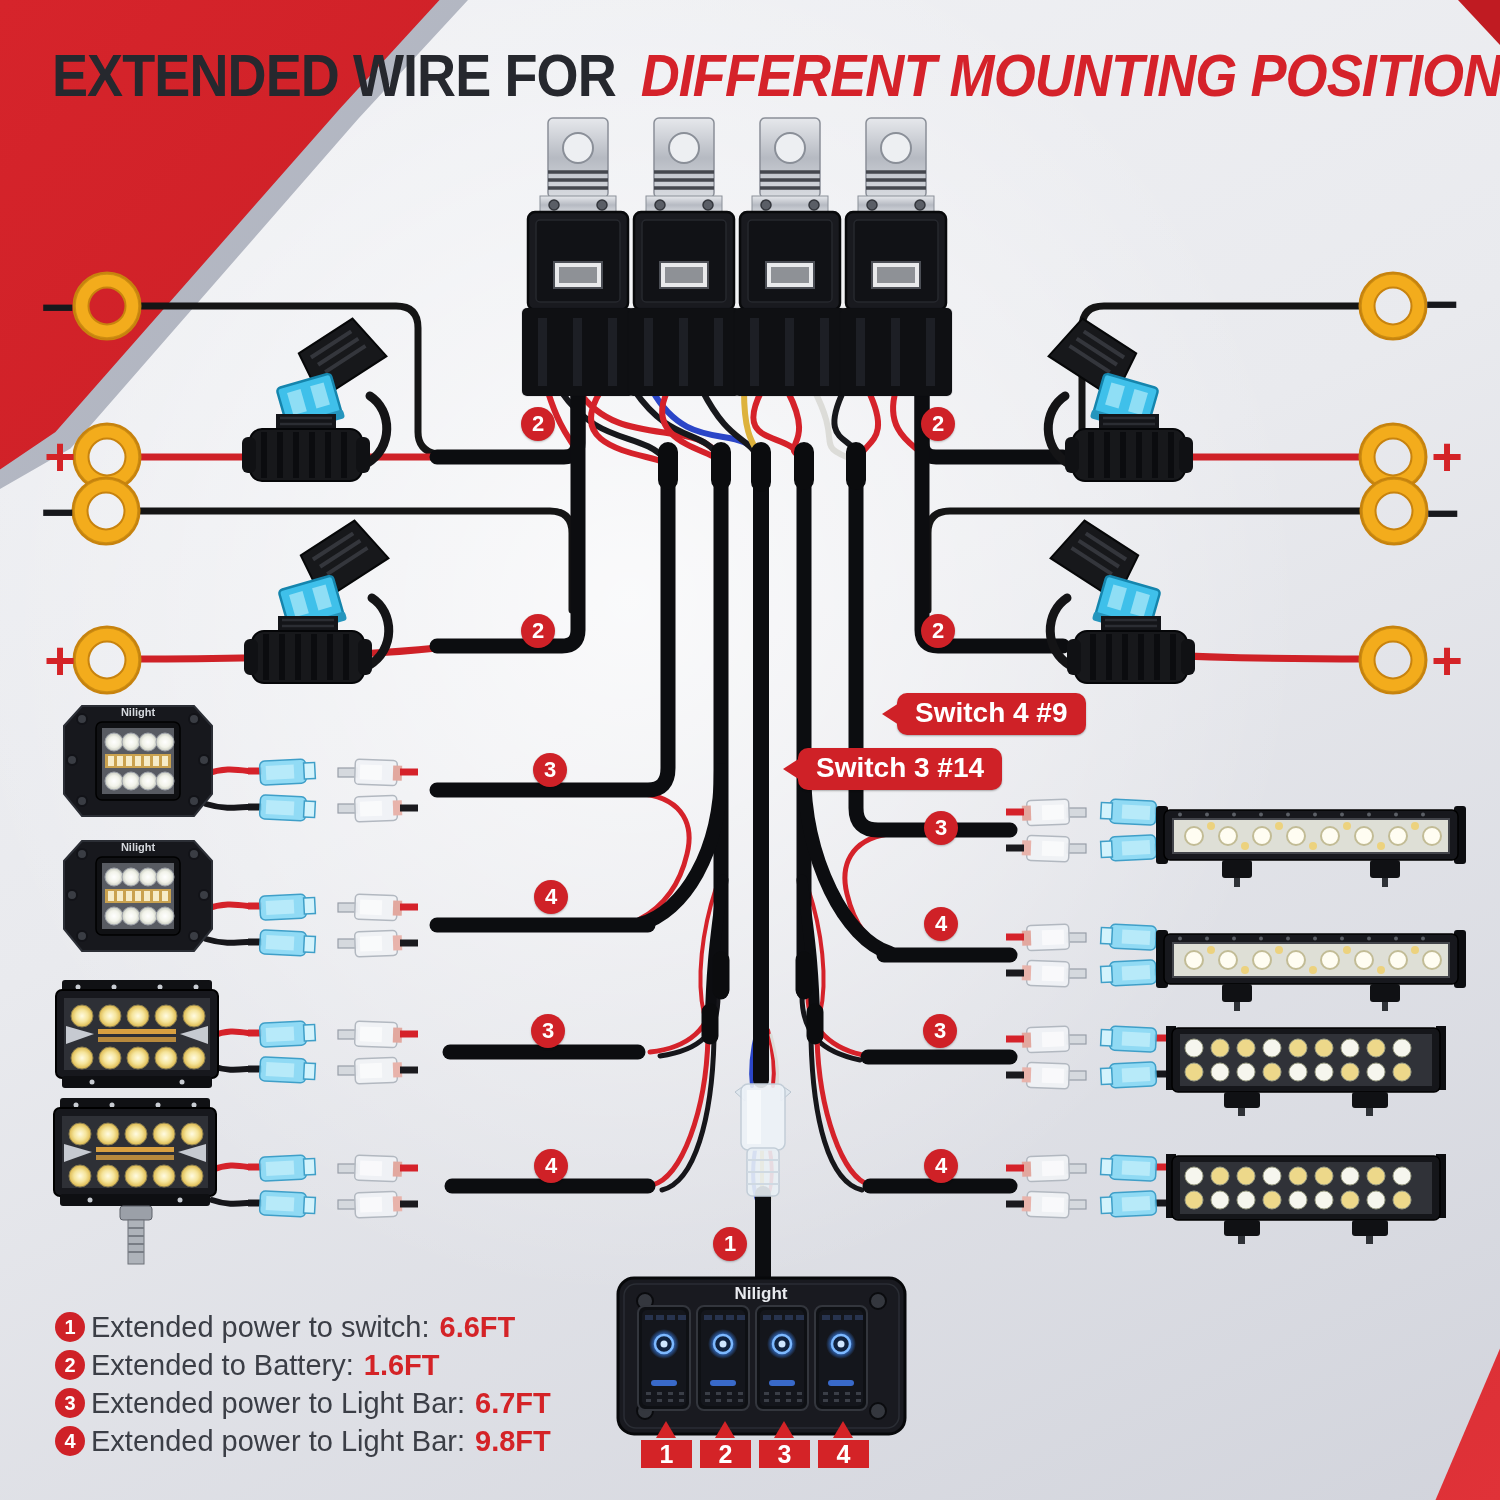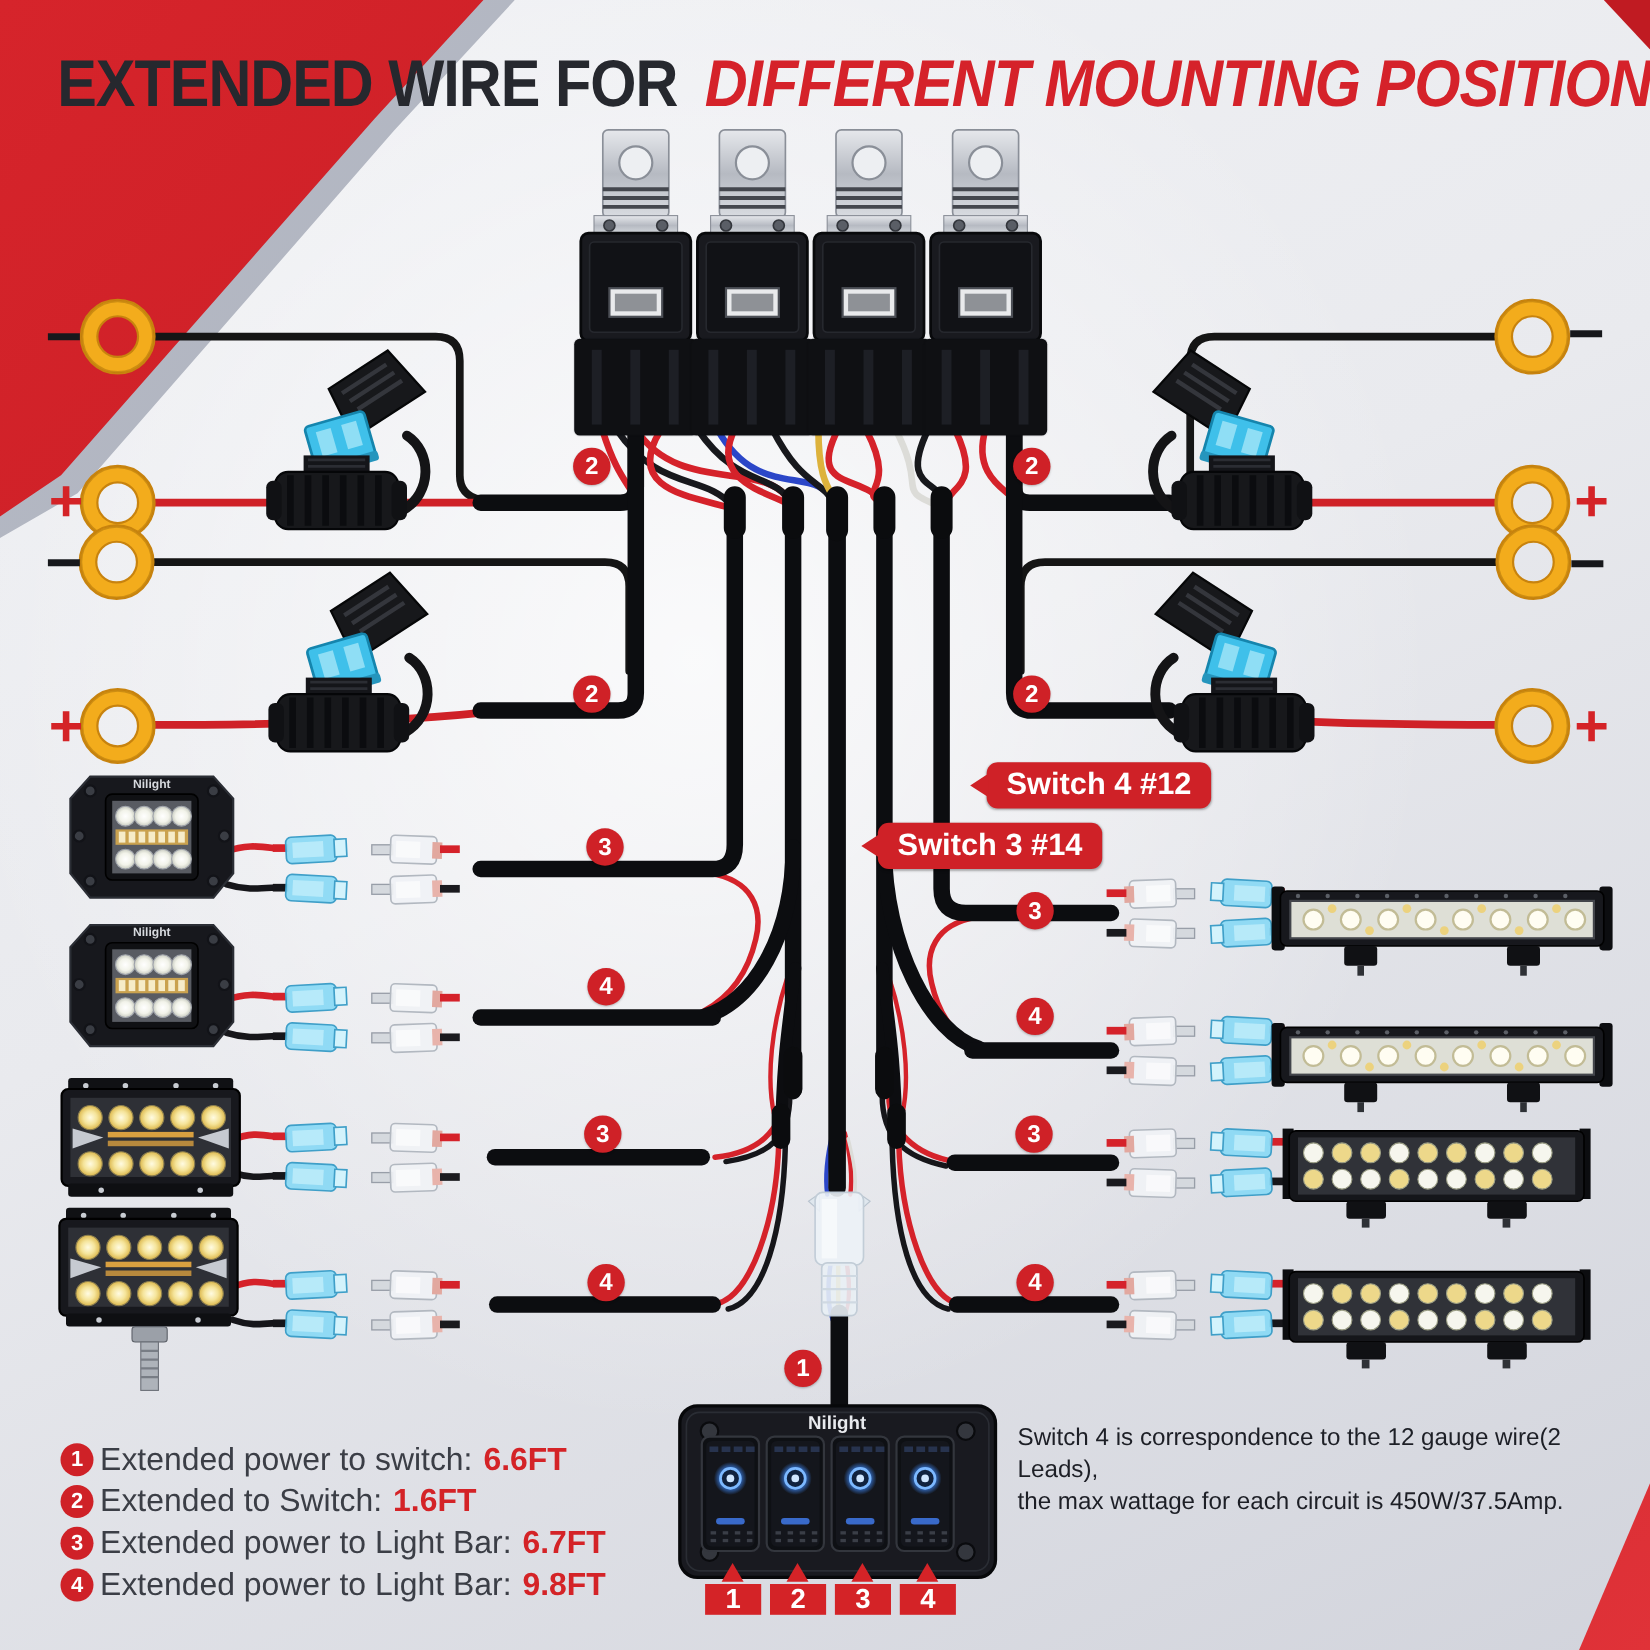--- a/index.html
+++ b/index.html
@@ -488,55 +488,51 @@
   <div class="co" style="left:533px;top:753px;">3</div>
   <div class="co" style="left:924px;top:811px;">3</div>
   <div class="co" style="left:531px;top:1014px;">3</div>
   <div class="co" style="left:923px;top:1014px;">3</div>
   <div class="co" style="left:534px;top:880px;">4</div>
   <div class="co" style="left:924px;top:907px;">4</div>
   <div class="co" style="left:534px;top:1149px;">4</div>
   <div class="co" style="left:924px;top:1149px;">4</div>
   <div class="co" style="left:713px;top:1227px;">1</div>
 
-  <div class="red-tag" style="left:897px;top:693px;">Switch 4 #12</div>
+  <div class="red-tag" style="left:897px;top:693px;">Switch 4 #9</div>
   <div class="red-tag" style="left:798px;top:748px;">Switch 3 #14</div>
 
   <div class="tri" style="left:656px;"></div>
   <div class="tri" style="left:715px;"></div>
   <div class="tri" style="left:774px;"></div>
   <div class="tri" style="left:833px;"></div>
   <div class="numbox" style="left:641px;">1</div>
   <div class="numbox" style="left:700px;">2</div>
   <div class="numbox" style="left:759px;">3</div>
   <div class="numbox" style="left:818px;">4</div>
 
   <div class="legend">
     <div class="legend-row">
       <span class="lc">1</span>
       <span class="legend-label">Extended power to switch:</span>
       <span class="legend-value">6.6FT</span>
     </div>
     <div class="legend-row">
       <span class="lc">2</span>
-      <span class="legend-label">Extended to Switch:</span>
+      <span class="legend-label">Extended to Battery:</span>
       <span class="legend-value">1.6FT</span>
     </div>
     <div class="legend-row">
       <span class="lc">3</span>
       <span class="legend-label">Extended power to Light Bar:</span>
       <span class="legend-value">6.7FT</span>
     </div>
     <div class="legend-row">
       <span class="lc">4</span>
       <span class="legend-label">Extended power to Light Bar:</span>
       <span class="legend-value">9.8FT</span>
     </div>
   </div>
 
   <div class="notes">
-    <p>
-      <span>Switch 4 is correspondence to the 12 gauge wire(2 Leads),</span><br>
-      <span>the max wattage for each circuit is 450W/37.5Amp.</span>
-    </p>
   </div>
 
 </div>
 
 </body></html>

